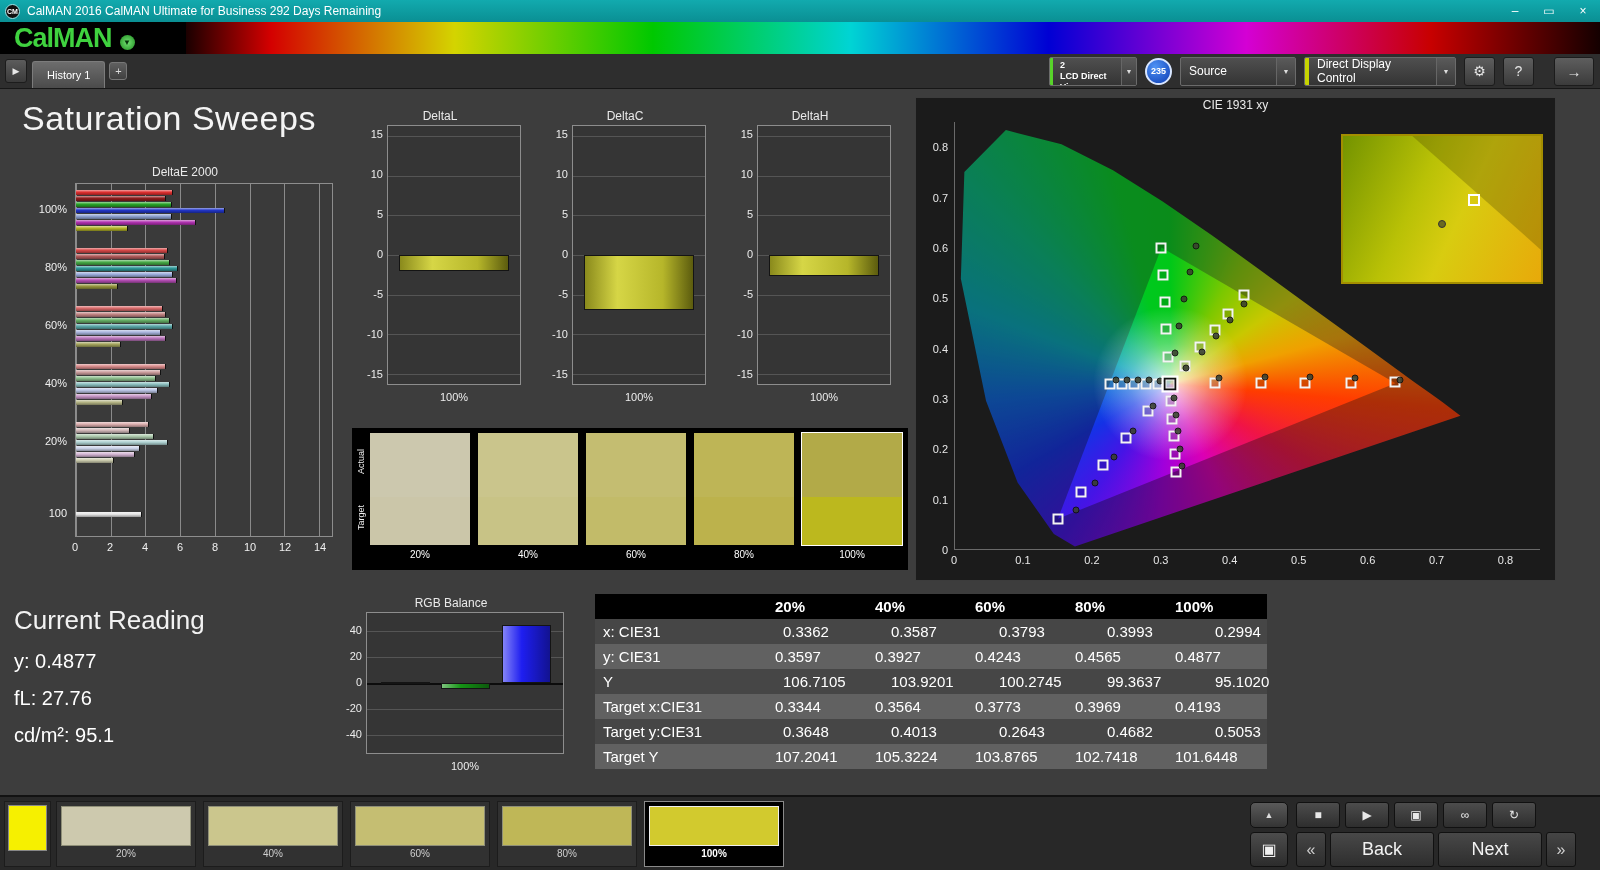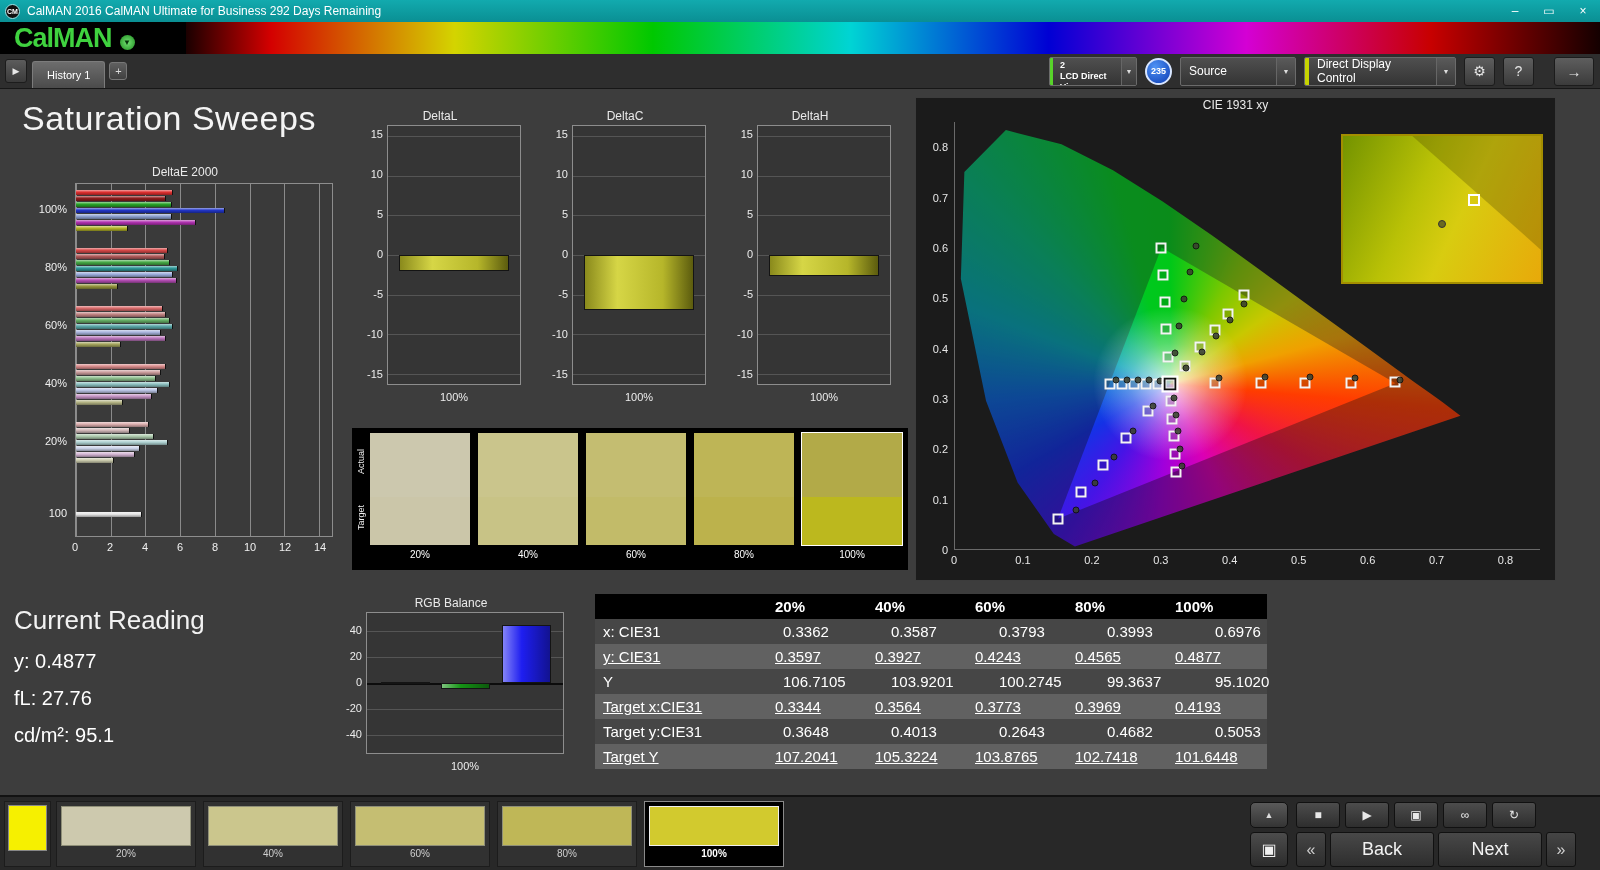--- a/index.html
+++ b/index.html
@@ -136,21 +136,21 @@
   .rzero { position:absolute; left:0; right:0; top:50%; height:2px; background:#0c0c0c; }
   .rbar { position:absolute; border:1px solid #141414; }
   #rgb-xlabel { position:absolute; left:36px; width:198px; top:164px; text-align:center; font-size:11px; color:#ececec; }
 
   
   #data-table { position:absolute; left:595px; top:505px; width:672px; }
   .trow { display:grid; grid-template-columns:172px repeat(5,100px); height:25px; }
   .tcell { display:flex; align-items:center; padding-left:8px; font-size:15px; color:#fff; white-space:nowrap; }
   .thead { background:#000; font-weight:bold; }
   .trow.odd { background:#464646;gap:8px; }
-  .trow.even { background:#616161;text-decoration:underline; }
+  .trow.even { background:#616161; }
 
   
   .bottombar { position:absolute; left:0; right:0; bottom:0; height:75px; background:#282828; border-top:2px solid #121212; }
   .color-tile { position:absolute; left:4px; top:4px; width:47px; height:66px; background:#313131; border:1px solid #1c1c1c; }
   .color-tile .fill { position:absolute; left:3px; top:3px; right:3px; height:46px; border:1px solid #888; }
   #swatch-buttons { position:absolute; left:56px; top:4px; width:740px; height:66px; }
   .sw-btn { position:absolute; top:0; width:140px; height:66px; background:#313131; border:1px solid #1c1c1c; }
   .sw-fill { margin:4px 4px 2px; height:40px; border:1px solid #8f8f78; }
   .sw-label { text-align:center; font-size:10px; color:#cfcfcf; }
   .sw-btn.selected { background:#000; border-color:#8a8a8a; }
@@ -537,21 +537,21 @@
         <div class="tcell">60%</div>
         <div class="tcell">80%</div>
         <div class="tcell">100%</div>
       </div>
       <div class="trow odd">
         <div class="tcell">x: CIE31</div>
         <div class="tcell">0.3362</div>
         <div class="tcell">0.3587</div>
         <div class="tcell">0.3793</div>
         <div class="tcell">0.3993</div>
-        <div class="tcell">0.6976</div>
+        <div class="tcell">0.2994</div>
       </div>
       <div class="trow even">
         <div class="tcell">y: CIE31</div>
         <div class="tcell">0.3597</div>
         <div class="tcell">0.3927</div>
         <div class="tcell">0.4243</div>
         <div class="tcell">0.4565</div>
         <div class="tcell">0.4877</div>
       </div>
       <div class="trow odd">

